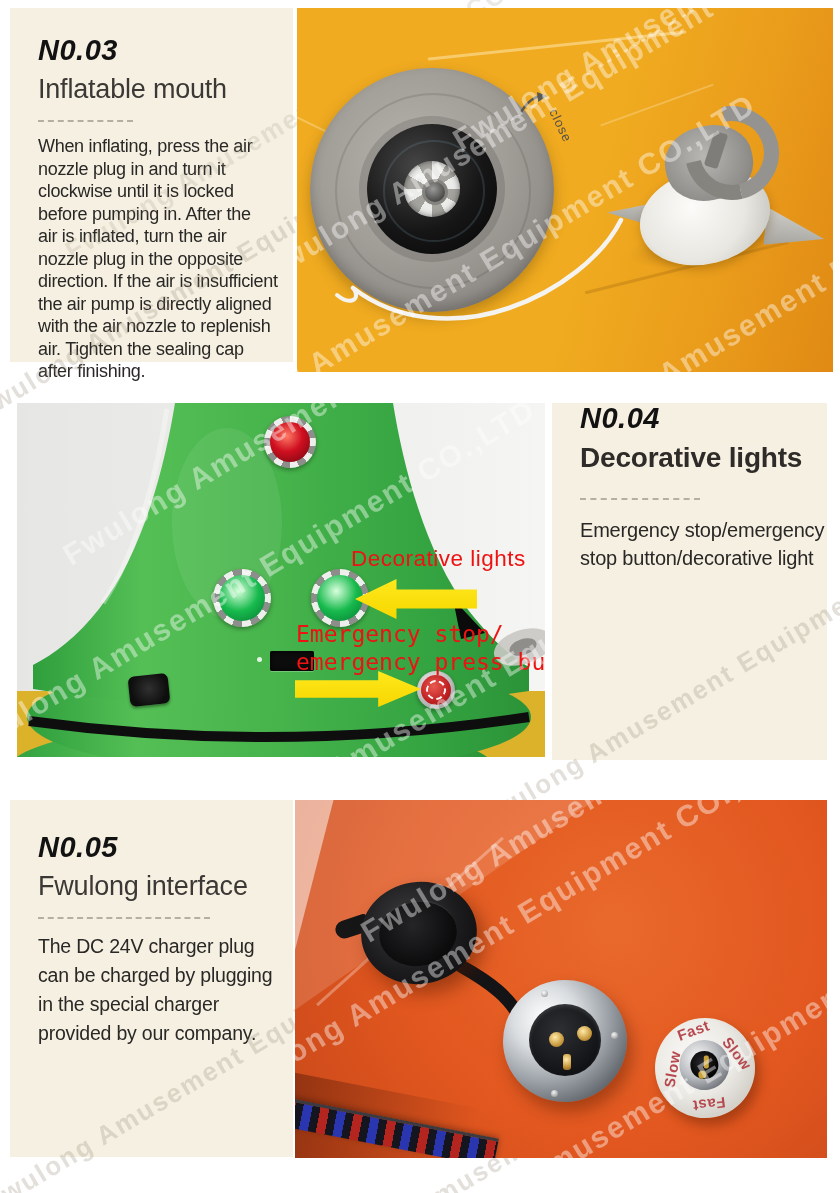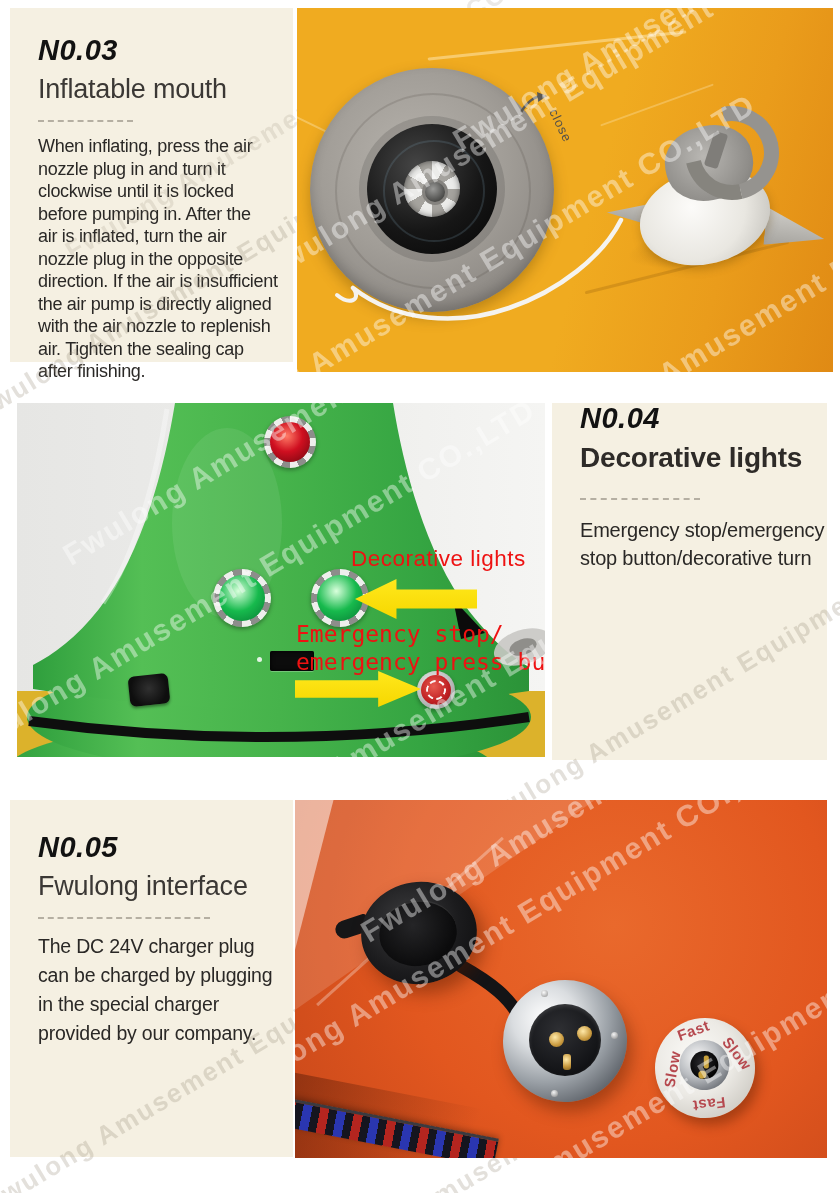--- a/index.html
+++ b/index.html
@@ -146,21 +146,21 @@
 after finishing.</div>
     </div>
   </div>
 
   <div class="panel" style="left:552px;top:403px;width:275px;height:357px;">
     <div class="inner" style="">
       <div class="sec-num">N0.04</div>
       <div class="sec-title bold">Decorative lights</div>
       <div class="divider" style="width:120px;margin-top:24px;"></div>
       <div class="sec-body b2" style="width:250px;margin-top:16px;">Emergency stop/emergency
-stop button/decorative turn</div>
+stop button/decorative light</div>
     </div>
   </div>
 
   <div class="panel" style="left:10px;top:800px;width:283px;height:357px;">
     <div class="inner" style="padding-top:32px;">
       <div class="sec-num">N0.05</div>
       <div class="sec-title">Fwulong interface</div>
       <div class="divider" style="width:172px;"></div>
       <div class="sec-body b3" style="width:262px;">The DC 24V charger plug
 can be charged by plugging

